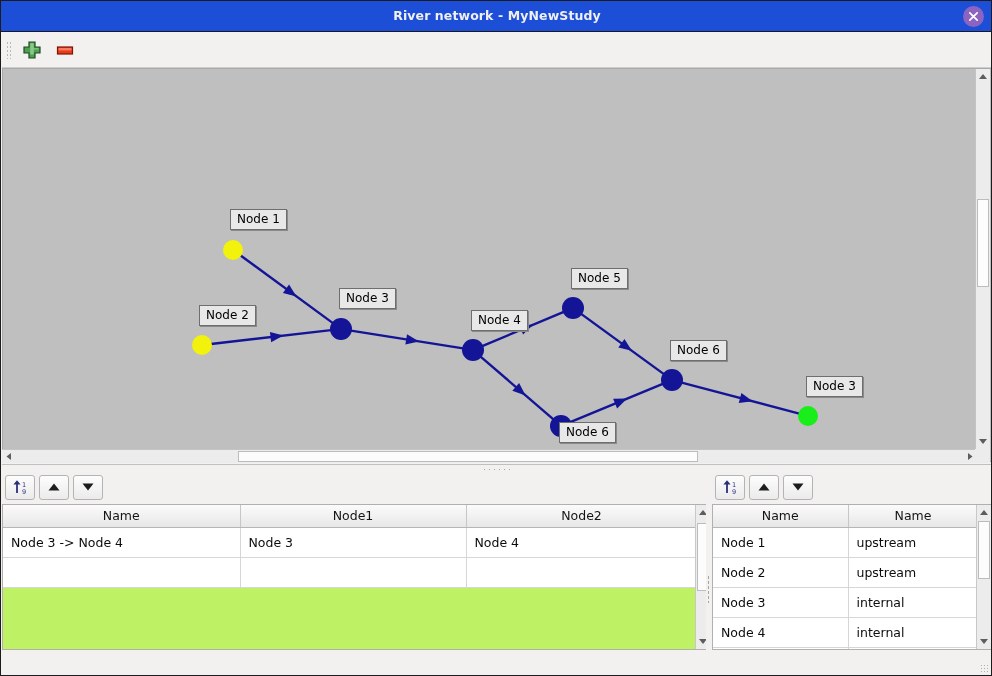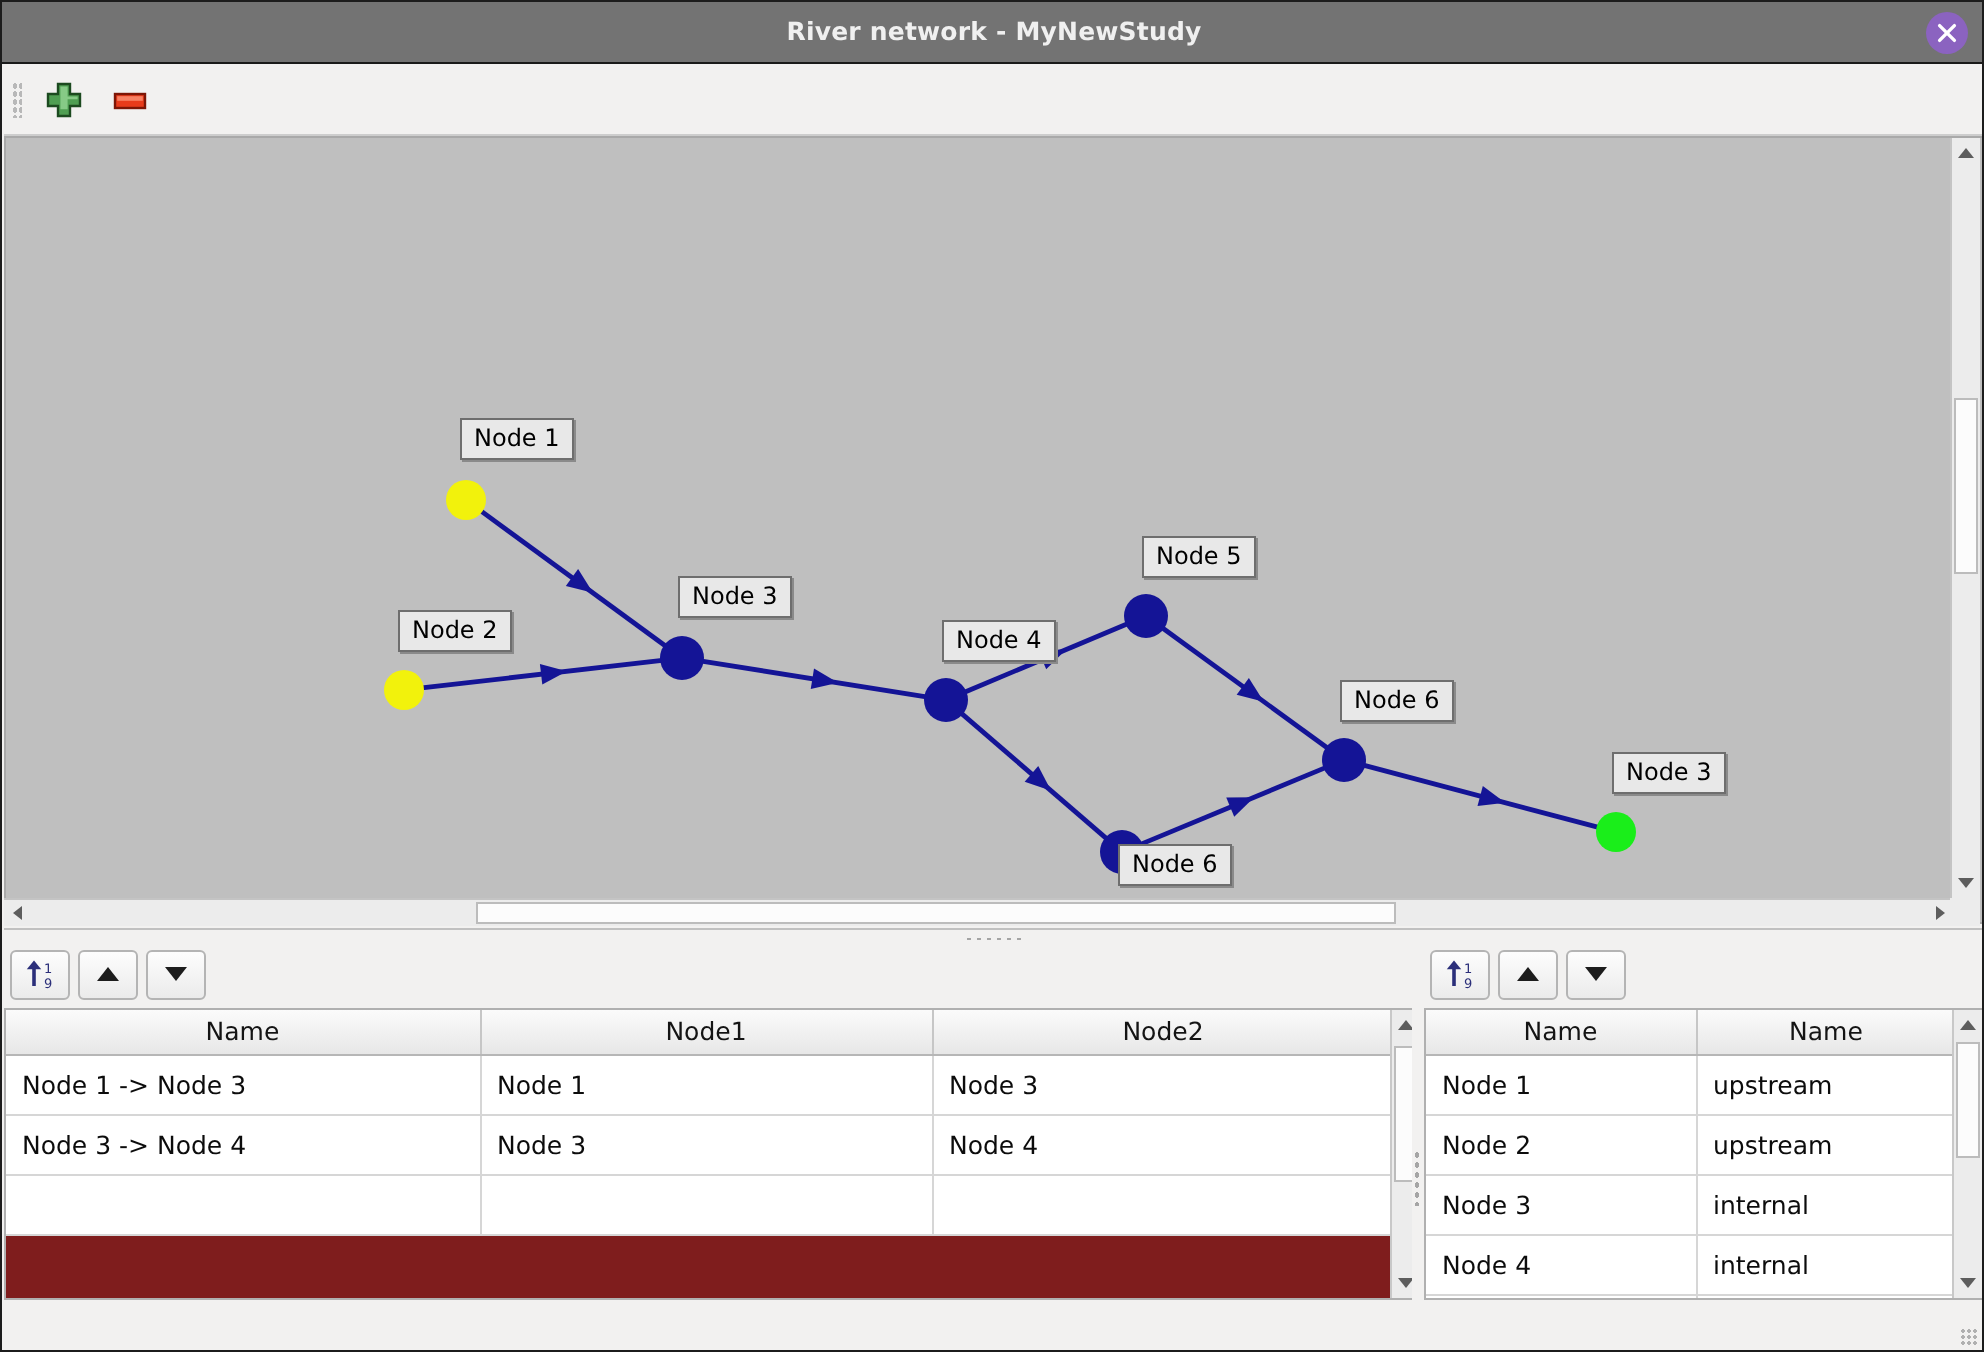--- a/index.html
+++ b/index.html
@@ -25,21 +25,21 @@
     border: 1px solid #1c1c1c;
     overflow: hidden;
   }
 
   
   .titlebar {
     position: absolute;
     left: 0; top: 0;
     width: 992px;
     height: 31px;
-    background: #737373;
+    background: #1d4ed8;
     border-bottom: 1px solid #1a1a1a;
     box-sizing: border-box;
   }
   .titlebar-text {
     position: absolute;
     left: 0; top: 0;
     width: 992px;
     height: 30px;
     line-height: 30px;
     text-align: center;
@@ -238,21 +238,21 @@
     border: 1px solid #b4b4b4;
     border-radius: 3px;
     box-sizing: border-box;
     cursor: pointer;
   }
   .tbtn svg { display: block; margin: 0 auto; }
 
   
   .tablebox {
     position: absolute;
-    background: #7f1d1d;
+    background: #bef264;
     border: 1px solid #b0b0b0;
     box-sizing: border-box;
     overflow: hidden;
   }
   .tbl-left  { left: 0;  top: 31px; width: 709px; height: 146px; }
   .tbl-right { left: 0;  top: 31px; width: 280px; height: 146px; }
 
   table.grid {
     border-collapse: collapse;
     table-layout: fixed;
@@ -457,25 +457,20 @@
         </colgroup>
         <thead>
             <tr id="reaches-head">
               <th>Name</th>
               <th>Node1</th>
               <th>Node2</th>
             </tr>
           </thead>
         <tbody id="reaches-body">
             <tr>
-              <td>Node 1 -&gt; Node 3</td>
-              <td>Node 1</td>
-              <td>Node 3</td>
-            </tr>
-            <tr>
               <td>Node 3 -&gt; Node 4</td>
               <td>Node 3</td>
               <td>Node 4</td>
             </tr>
             <tr>
               <td class="empty-row"></td>
               <td class="empty-row"></td>
               <td class="empty-row"></td>
             </tr>
           </tbody>

